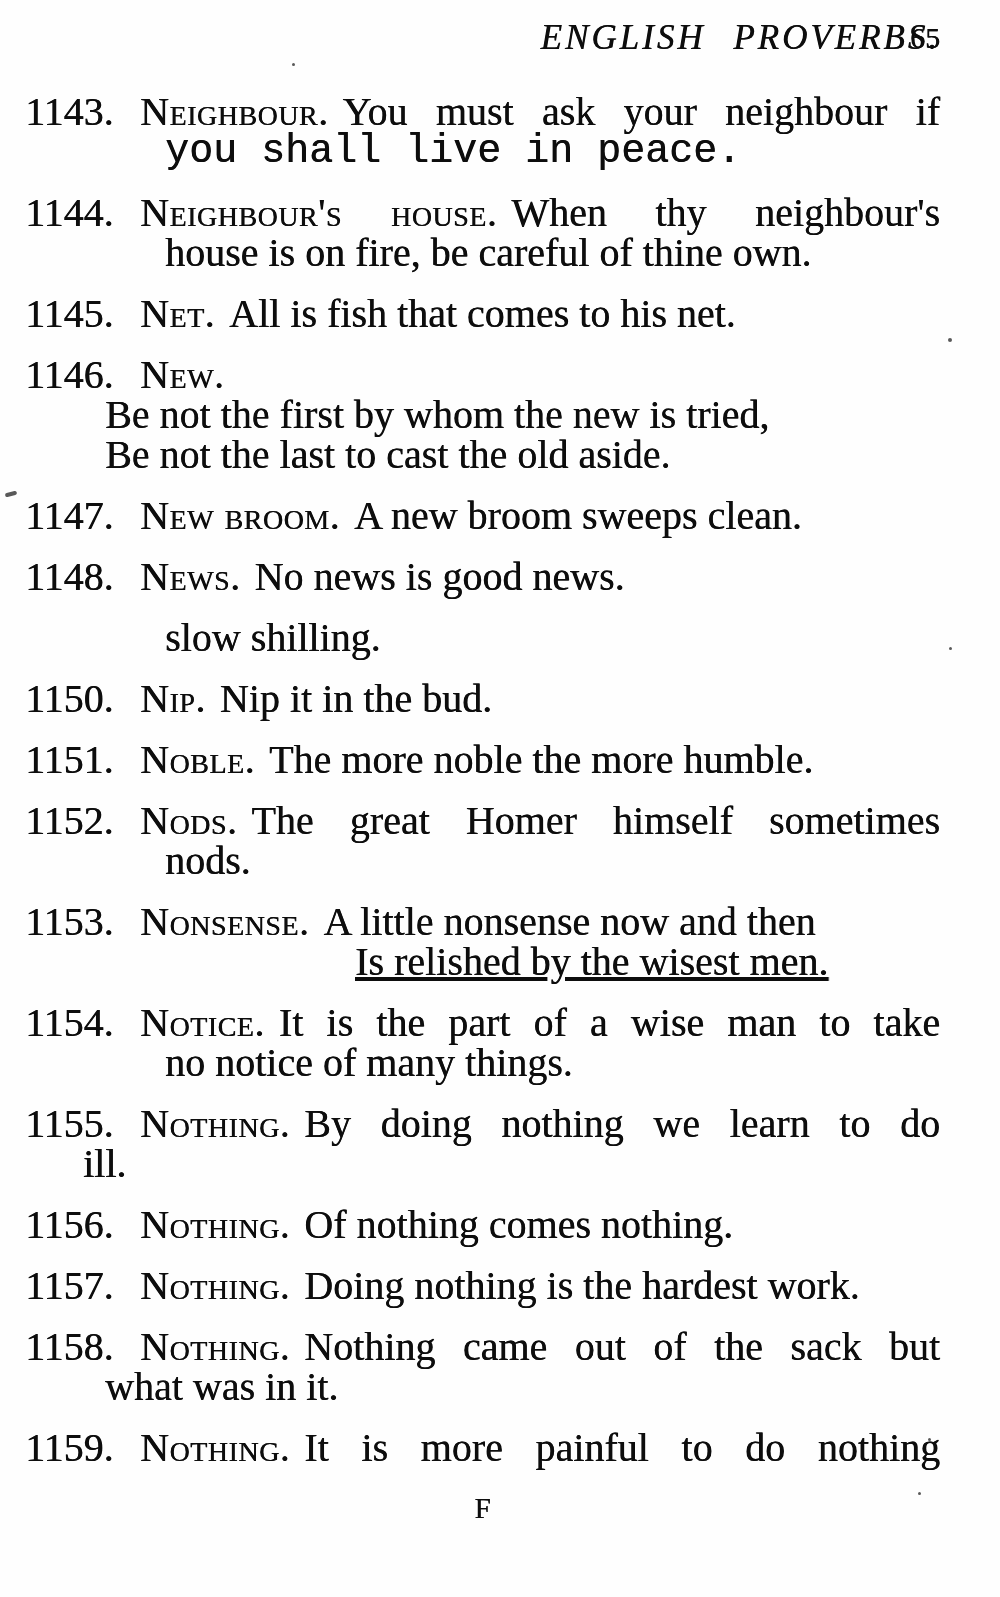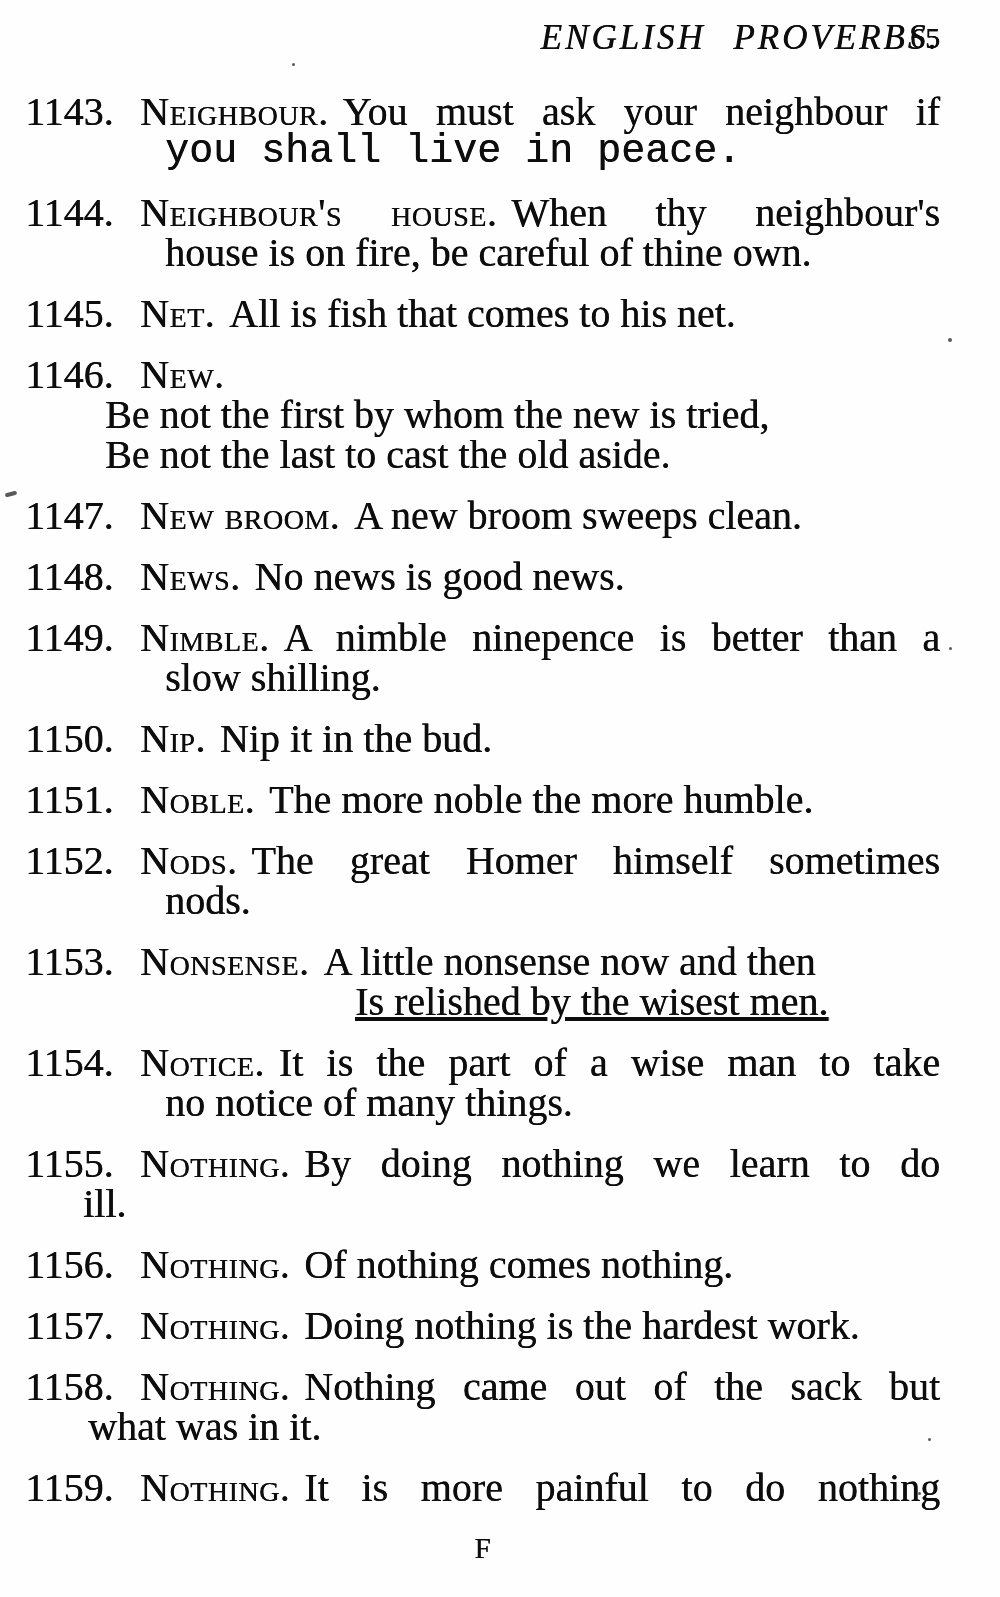--- a/index.html
+++ b/index.html
@@ -120,21 +120,20 @@
         <div class="line" style="margin-left: 80px;">Be not the first by whom the new is tried,</div>
         <div class="line" style="margin-left: 80px;">Be not the last to cast the old aside.</div>
       </div>
       <div class="entry">
         <div class="line first"><span class="num">1147.</span><span class="kw">New broom.</span><span class="txt">A new broom sweeps clean.</span></div>
       </div>
       <div class="entry">
         <div class="line first"><span class="num">1148.</span><span class="kw">News.</span><span class="txt">No news is good news.</span></div>
       </div>
       <div class="entry">
-        <div class="line first j"><span class="num">1149.</span><span class="kw">Nimble.</span><span class="txt">A nimble ninepence is better than a</span></div>
         <div class="line" style="margin-left: 140px;">slow shilling.</div>
       </div>
       <div class="entry">
         <div class="line first"><span class="num">1150.</span><span class="kw">Nip.</span><span class="txt">Nip it in the bud.</span></div>
       </div>
       <div class="entry">
         <div class="line first"><span class="num">1151.</span><span class="kw">Noble.</span><span class="txt">The more noble the more humble.</span></div>
       </div>
       <div class="entry">
         <div class="line first j"><span class="num">1152.</span><span class="kw">Nods.</span><span class="txt">The great Homer himself sometimes</span></div>
@@ -153,21 +152,21 @@
         <div class="line" style="margin-left: 58px;">ill.</div>
       </div>
       <div class="entry">
         <div class="line first"><span class="num">1156.</span><span class="kw">Nothing.</span><span class="txt">Of nothing comes nothing.</span></div>
       </div>
       <div class="entry">
         <div class="line first"><span class="num">1157.</span><span class="kw">Nothing.</span><span class="txt">Doing nothing is the hardest work.</span></div>
       </div>
       <div class="entry">
         <div class="line first j"><span class="num">1158.</span><span class="kw">Nothing.</span><span class="txt">Nothing came out of the sack but</span></div>
-        <div class="line" style="margin-left: 63px;">what was in it.</div>
+        <div class="line" style="margin-left: 80px;">what was in it.</div>
       </div>
       <div class="entry">
         <div class="line first j"><span class="num">1159.</span><span class="kw">Nothing.</span><span class="txt">It is more painful to do nothing</span></div>
       </div>
     </div>
 
   <div class="signature-line">F</div>
 
 </div>
 

